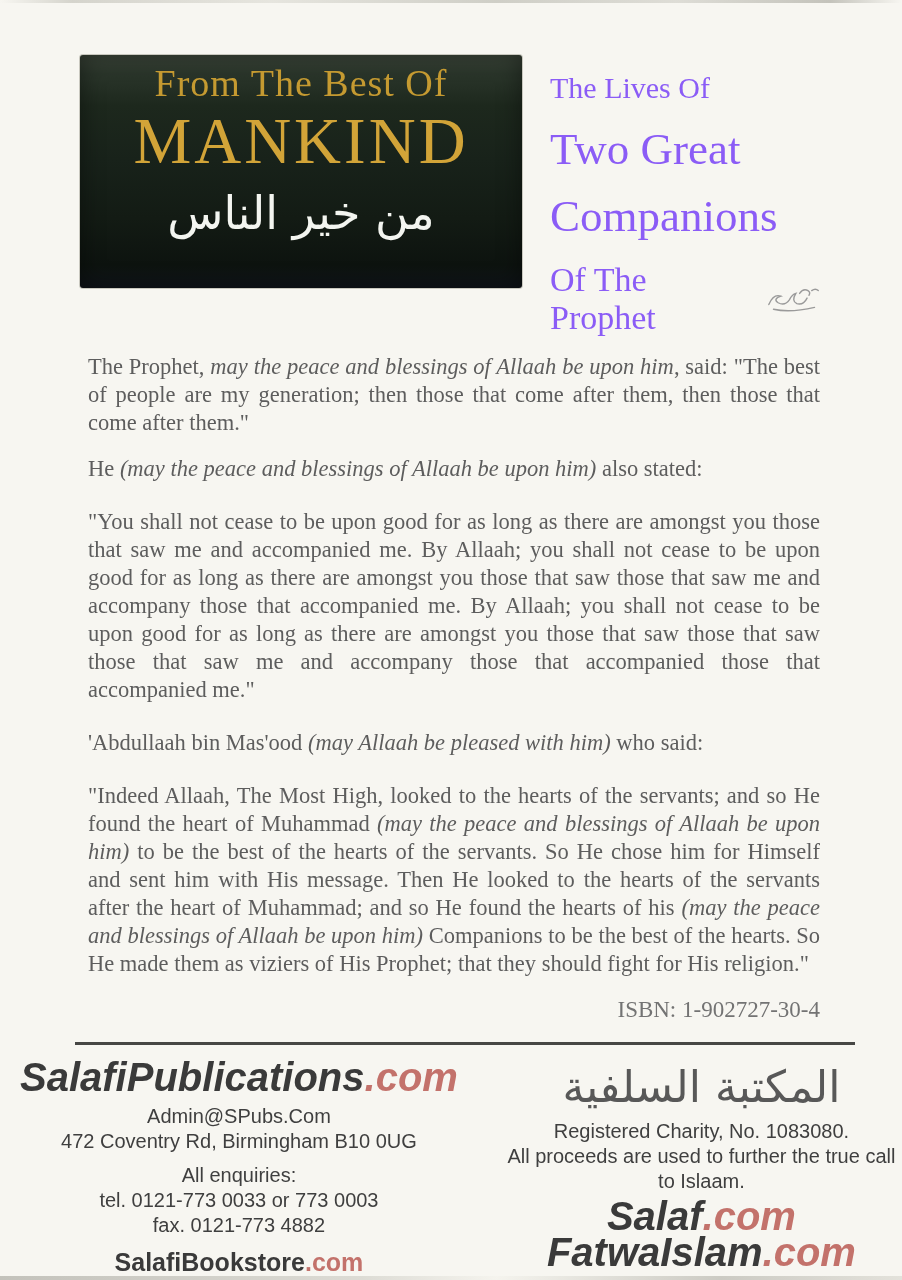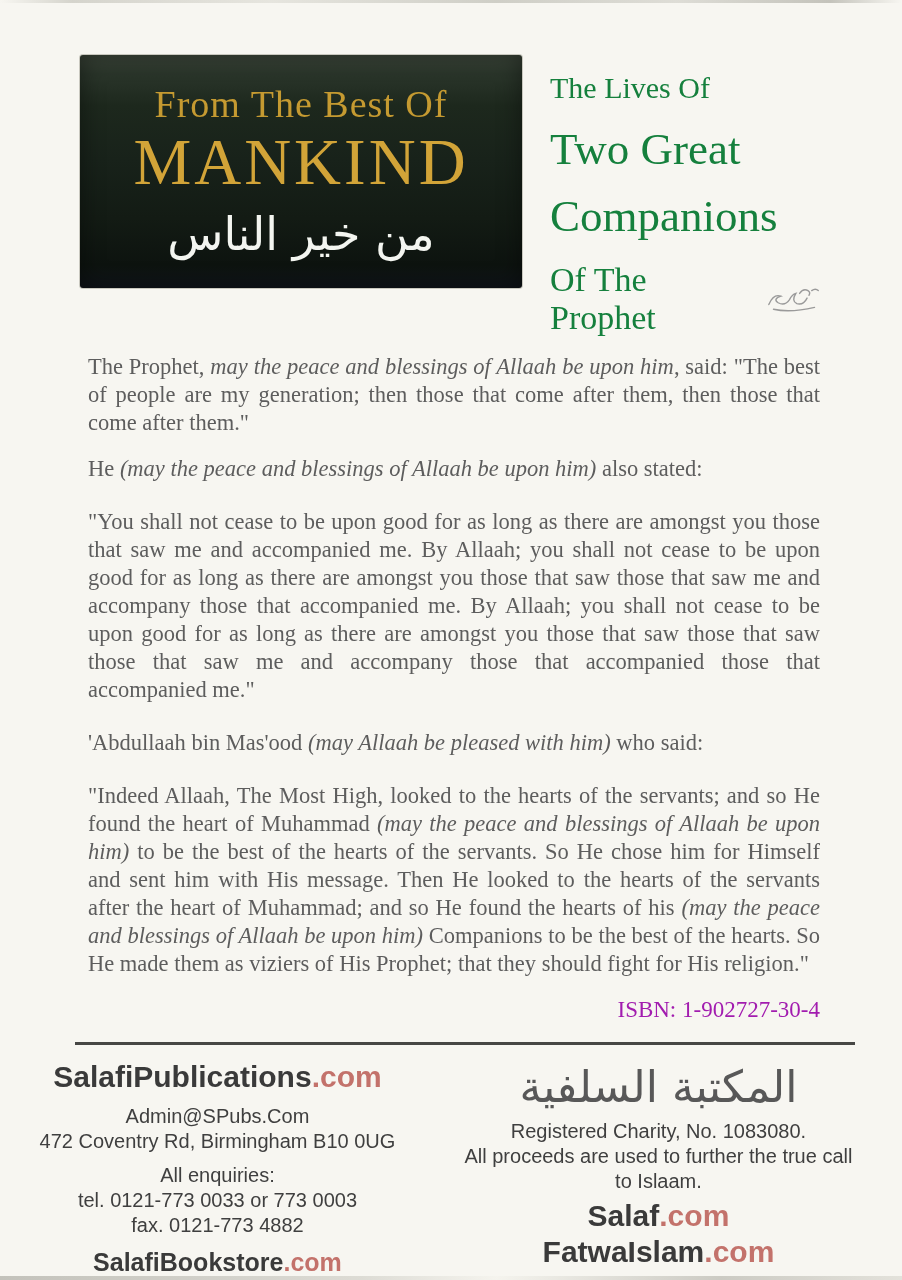--- a/index.html
+++ b/index.html
@@ -33,21 +33,21 @@
   .title-box {
     flex: 0 0 442px;
     height: 233px;
     border-radius: 3px;
     background:
       linear-gradient(180deg,
         #3c463a 0%, #2a352a 8%, #1d281d 22%,
         #18221a 45%, #131b14 70%, #0d130f 90%, #10151a 100%);
     box-shadow: inset 0 0 24px rgba(0,0,0,.45), 0 0 0 1px #c9c8bf;
     text-align: center;
-    padding-top: 27px;
+    padding-top: 6px;
   }
   .title-kicker {
     font-size: 38px;
     color: #c59a31;
     letter-spacing: 1px;
   }
   .title-main {
     font-size: 65px;
     line-height: 1.0;
     margin-top: 4px;
@@ -60,42 +60,42 @@
     font-size: 46px;
     line-height: 1.2;
     margin-top: 12px;
     color: #f3f5f0;
     direction: rtl;
   }
 
   .subtitle-block {
     margin-left: 28px;
     padding-top: 16px;
-    color: #15803d;
+    color: #8b5cf6;
   }
   .subtitle-kicker { font-size: 30px; }
   .subtitle-line-lg { font-size: 45px; line-height: 1.0; margin-top: 22px; }
   .subtitle-line-last { font-size: 34px; margin-top: 22px; display: flex; align-items: center; gap: 28px; }
   .salawat { display: inline-block; width: 56px; height: 30px; }
 
   
   .body-text {
     margin: 16px 82px 0 88px;
     font-size: 22.5px;
     line-height: 28px;
     color: #5d5d5d;
     text-align: justify;
   }
   .body-text p { margin-bottom: 18px; }
   .body-text p.gap-lg { margin-bottom: 25px; }
   .it { font-style: italic; }
   .isbn-line {
     text-align: right;
     font-size: 23px;
-    color: #a21caf;
+    color: #737373;
     margin-top: 11px;
   }
 
   
   .divider {
     width: 780px;
     margin: 18px 0 14px 75px;
     border: none;
     border-top: 3px solid #474744;
   }
@@ -104,21 +104,21 @@
   .footer-cols {
     display: flex;
     font-family: "Liberation Sans", sans-serif;
     color: #3f3f3f;
   }
   .footer-col { text-align: center; }
   .footer-col.left  { flex: 0 0 46%; padding-left: 20px; }
   .footer-col.right { flex: 0 0 54%; padding: 0 20px; }
 
   .site-name { font-weight: bold; color: #3a3a3a; }
-  .site-lg { font-size: 30px; line-height: 36px; }
+  .site-lg { font-size: 40px; line-height: 36px; font-style: italic; }
   .site-md { font-size: 25px; line-height: 30px; margin-top: 9px; }
   .tld { color: #c3726b; }
 
   .footer-lines { font-size: 20px; line-height: 25px; }
   .footer-lines div { white-space: nowrap; }
   .mt-sm { margin-top: 9px; }
   .mt-xs { margin-top: 4px; }
 
   .footer-arabic {
     font-family: "DejaVu Sans", sans-serif;

